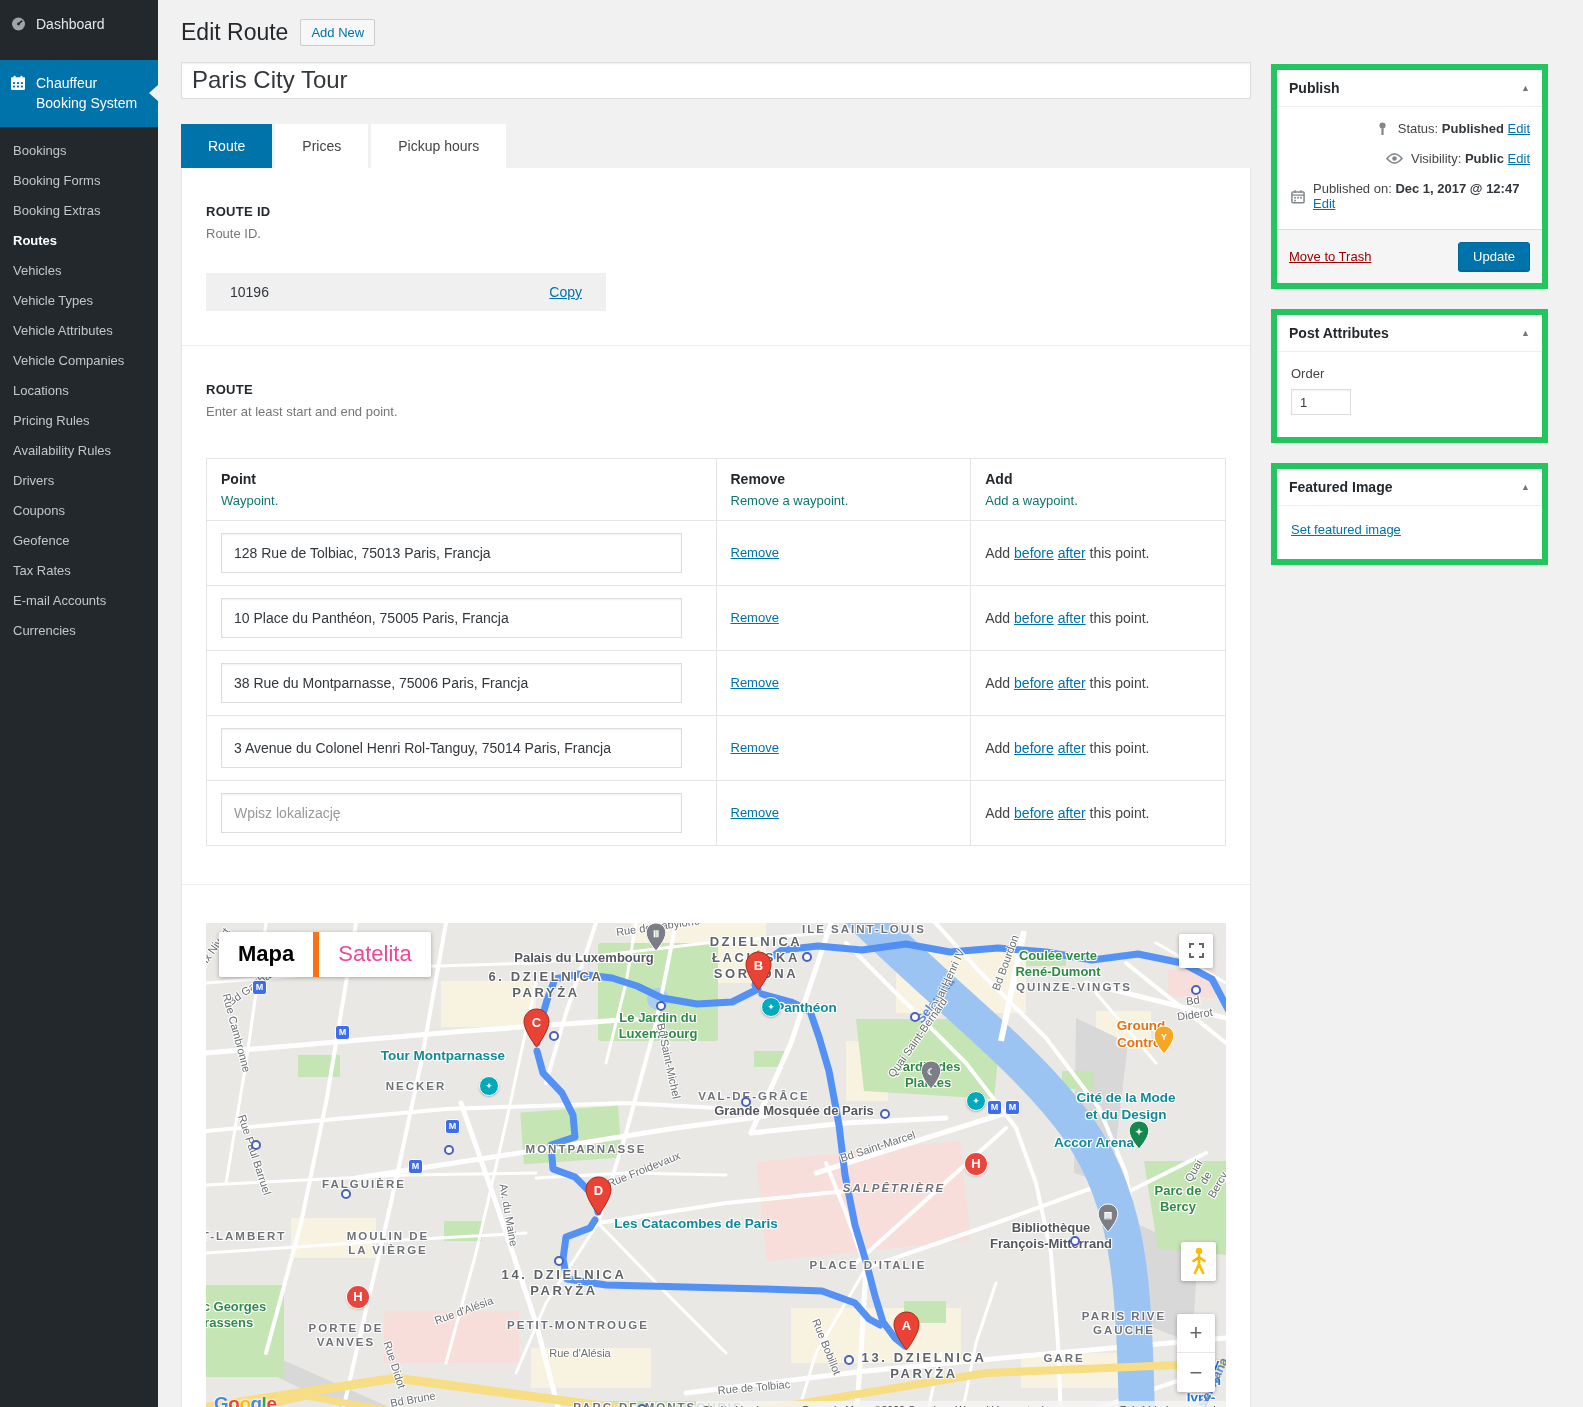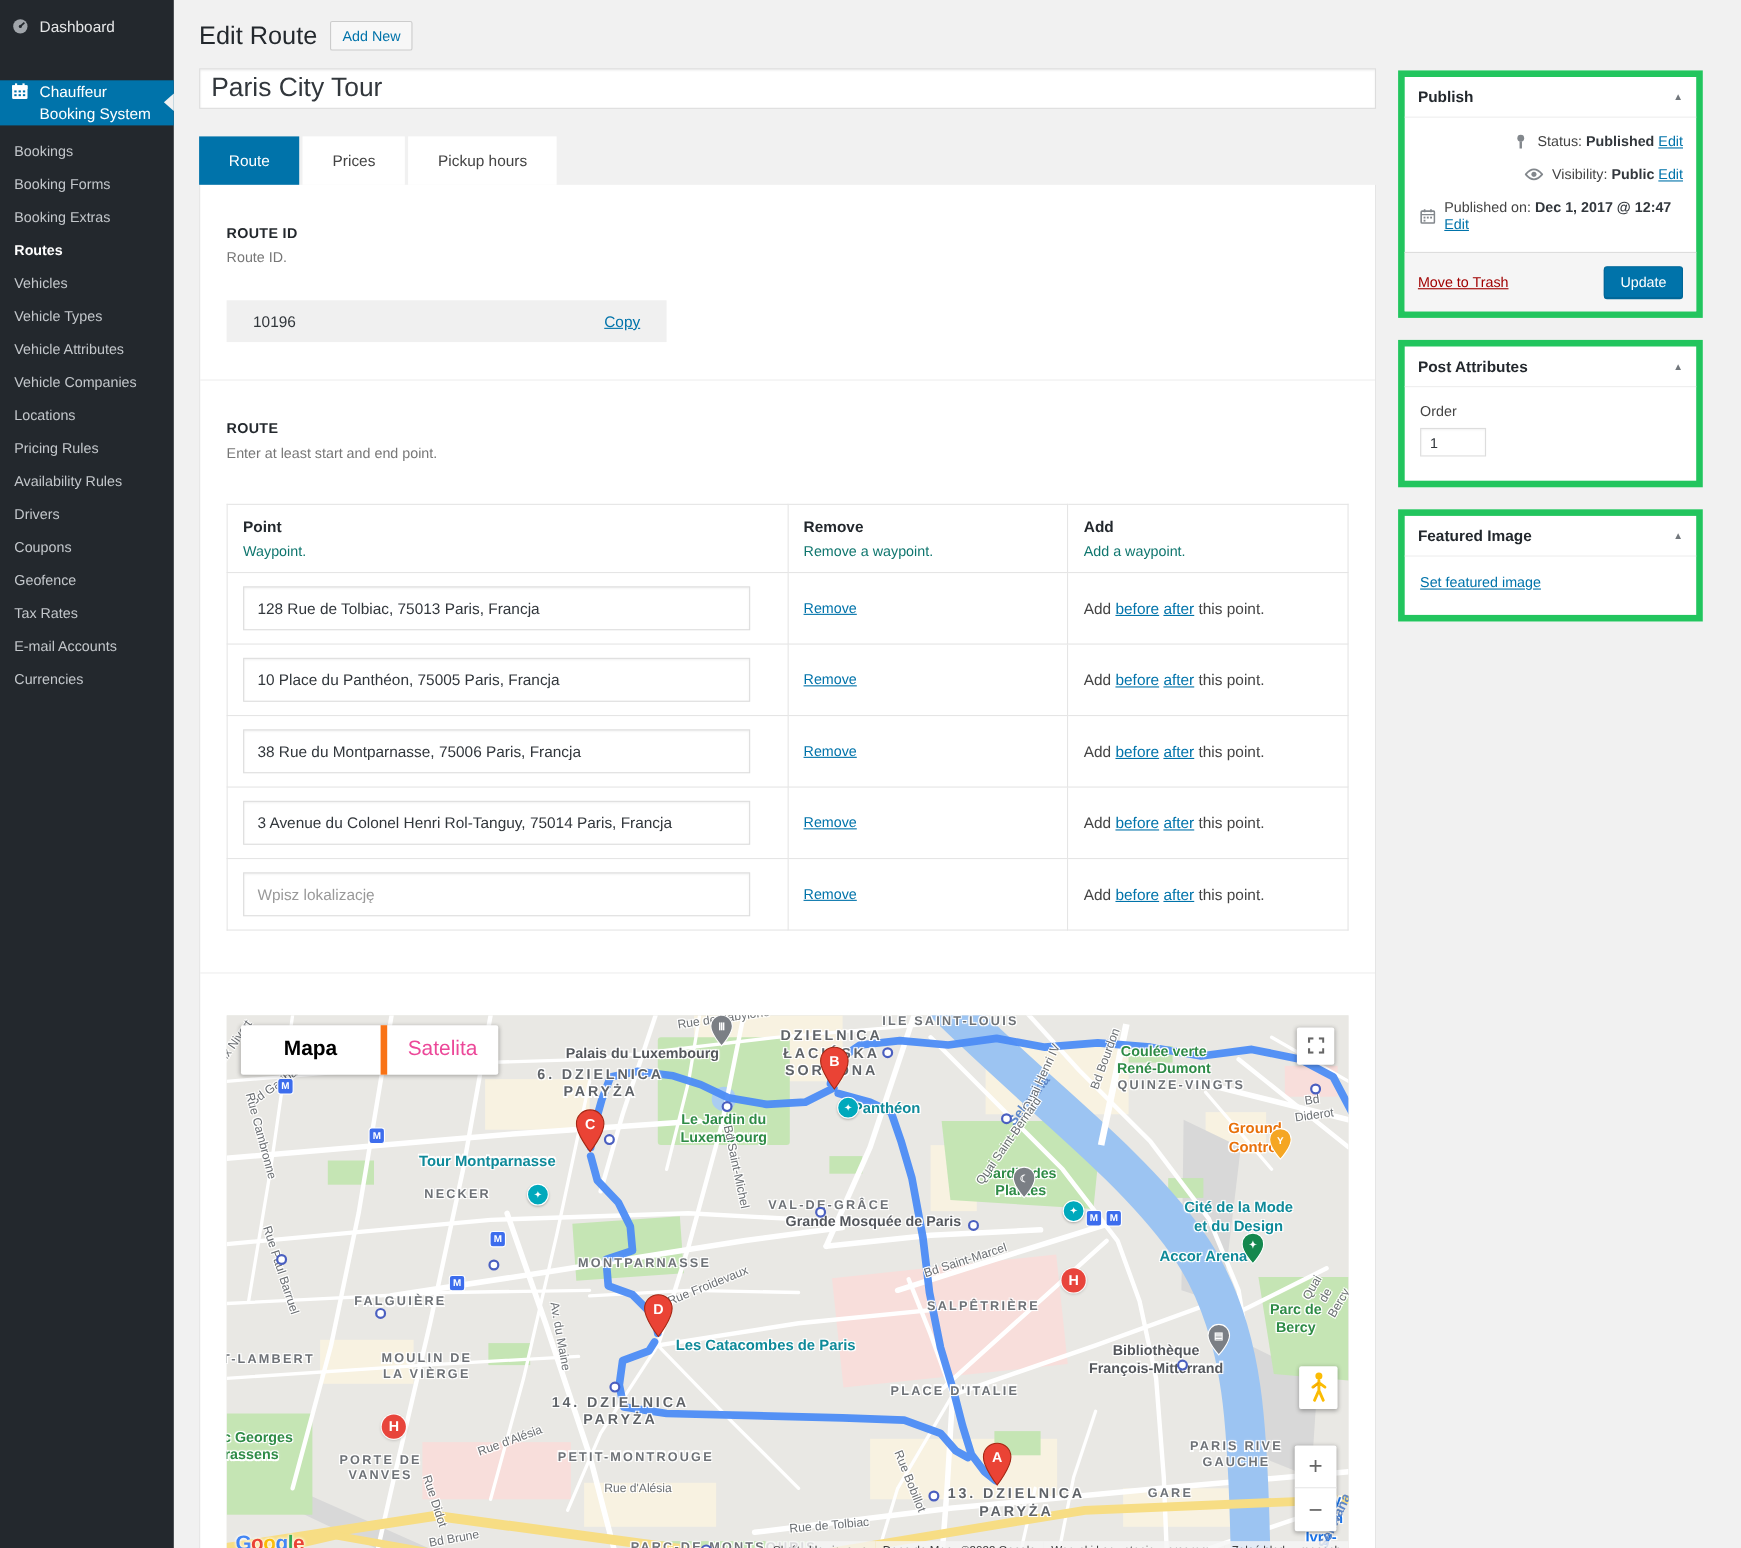--- a/index.html
+++ b/index.html
@@ -3,21 +3,21 @@
 <meta charset="utf-8">
 <style>
   * { box-sizing: border-box; margin:0; padding:0; }
   html,body { width:1583px; }
   body { font-family:"Liberation Sans",sans-serif; background:#f1f1f1; color:#444; font-size:13px; min-height:1407px; }
   #layout { display:flex; width:1583px; min-height:1407px; }
 
   
   .wp-sidebar { width:158px; flex-shrink:0; background:#23282d; min-height:1407px; }
   .menu-dashboard { display:flex; align-items:center; gap:9px; padding:14px 10px 13px 10px; color:#e6e7e8; font-size:14px; }
-  .menu-plugin { position:relative; display:flex; gap:9px; padding:0 10px; background:#0073aa; color:#fff; font-size:14px; line-height:1.45; margin-top:26px; }
+  .menu-plugin { position:relative; display:flex; gap:9px; padding:13px 10px; background:#0073aa; color:#fff; font-size:14px; line-height:1.45; margin-top:13px; }
   .menu-plugin .arrow { position:absolute; right:0; top:50%; margin-top:-8px; width:0; height:0;
       border-top:8px solid transparent; border-bottom:8px solid transparent; border-right:9px solid #f1f1f1; }
   .menu-icon { width:17px; flex-shrink:0; padding-top:2px; }
   .submenu { list-style:none; padding:9px 0 14px 0; }
   .submenu li { padding:7.5px 12px 7.5px 13px; color:#c3c7cb; cursor:pointer; font-size:13px; }
   .submenu li.current { color:#fff; font-weight:bold; }
 
   
   .main-col { width:1070px; margin-left:23px; flex-shrink:0; }
   .page-head { display:flex; align-items:center; gap:12px; margin:18px 0 14px 0; }
@@ -69,21 +69,21 @@
       font-size:13px; font-weight:bold; display:flex; align-items:center; justify-content:center;
       box-shadow:0 0 0 1px rgba(255,255,255,.9),0 1px 3px rgba(0,0,0,.3); }
   .teal-poi { position:absolute; width:20px; height:20px; border-radius:50%; background:#00a9bc; border:1.5px solid #fff;
       color:#fff; font-size:9px; display:flex; align-items:center; justify-content:center; box-shadow:0 1px 2px rgba(0,0,0,.25); }
   .small-pin { position:absolute; width:22px; height:30px; }
   .transit-sq { position:absolute; width:15px; height:15px; background:#3d6ded; border:1px solid #fff; border-radius:3px;
       color:#fff; font-size:9px; font-weight:bold; display:flex; align-items:center; justify-content:center; }
   .transit-dot { position:absolute; width:10px; height:10px; background:#fff; border:2.5px solid #4a5fc0; border-radius:50%; }
   .map-type { position:absolute; left:13px; top:9px; height:45px; background:#fff; border-radius:2px;
       box-shadow:0 1px 4px rgba(0,0,0,.3); display:flex; align-items:stretch; z-index:5; }
-  .map-type .mt { padding:0 19px; display:flex; align-items:center; font-size:19px; cursor:pointer;margin-left:20px; }
+  .map-type .mt { padding:0 19px; display:flex; align-items:center; font-size:22px; cursor:pointer; }
   .map-type .mt.sel { font-weight:bold; color:#000; }
   .map-type .mt.unsel { color:#ec4899; border-left:6px solid #f97316; }
   .map-ctl { position:absolute; background:#fff; box-shadow:0 1px 4px rgba(0,0,0,.3); border-radius:2px; z-index:5; }
   .fullscreen-ctl { right:13px; top:11px; width:34px; height:34px; display:flex; align-items:center; justify-content:center; cursor:pointer; }
   .pegman-ctl { right:10px; top:319px; width:35px; height:39px; display:flex; align-items:center; justify-content:center; cursor:pointer; }
   .zoom-ctl { right:11px; top:391px; width:38px; height:78px; display:flex; flex-direction:column; cursor:pointer; }
   .zoom-btn { flex:1; display:flex; align-items:center; justify-content:center; font-size:22px; color:#666; }
   .zoom-btn:first-child { border-bottom:1px solid #e6e6e6; }
   .gmap-logo { position:absolute; left:8px; bottom:4px; font-size:19px; font-weight:bold; letter-spacing:-.5px; z-index:4;
       text-shadow:0 0 3px #fff,0 0 3px #fff; }
@@ -370,21 +370,21 @@
 LA VIÈRGE</div>
             <div class="map-label lbl-district" style="left: 38px; top: 313px; transform: translate(-50%, -50%);">T-LAMBERT</div>
             <div class="map-label lbl-district" style="left: 140px; top: 412px; transform: translate(-50%, -50%);">PORTE DE
 VANVES</div>
             <div class="map-label lbl-district" style="left: 372px; top: 402px; transform: translate(-50%, -50%);">PETIT-MONTROUGE</div>
             <div class="map-label lbl-district-big" style="left: 358px; top: 360px; transform: translate(-50%, -50%);">14. DZIELNICA
 PARYŻA</div>
             <div class="map-label lbl-district-big" style="left: 718px; top: 443px; transform: translate(-50%, -50%);">13. DZIELNICA
 PARYŻA</div>
             <div class="map-label lbl-district" style="left: 662px; top: 342px; transform: translate(-50%, -50%);">PLACE D'ITALIE</div>
-            <div class="map-label lbl-district" style="left: 688px; top: 265px; transform: translate(-50%, -50%);">SALPÊTRIÈRE</div>
+            <div class="map-label lbl-district" style="left: 688px; top: 265px; transform: translate(-50%, -50%); font-style: italic;">SALPÊTRIÈRE</div>
             <div class="map-label lbl-district" style="left: 868px; top: 64px; transform: translate(-50%, -50%);">QUINZE-VINGTS</div>
             <div class="map-label lbl-district" style="left: 918px; top: 400px; transform: translate(-50%, -50%);">PARIS RIVE
 GAUCHE</div>
             <div class="map-label lbl-district" style="left: 858px; top: 435px; transform: translate(-50%, -50%);">GARE</div>
             <div class="map-label lbl-district" style="left: 452px; top: 484px; transform: translate(-50%, -50%);">PARC-DE-MONTSOURIS</div>
             <div class="map-label lbl-park" style="left: 452px; top: 103px; transform: translate(-50%, -50%);">Le Jardin du
 Luxembourg</div>
             <div class="map-label lbl-park" style="left: 722px; top: 152px; transform: translate(-50%, -50%);">Jardin des
 Plantes</div>
             <div class="map-label lbl-park" style="left: 852px; top: 41px; transform: translate(-50%, -50%);">Coulée verte

